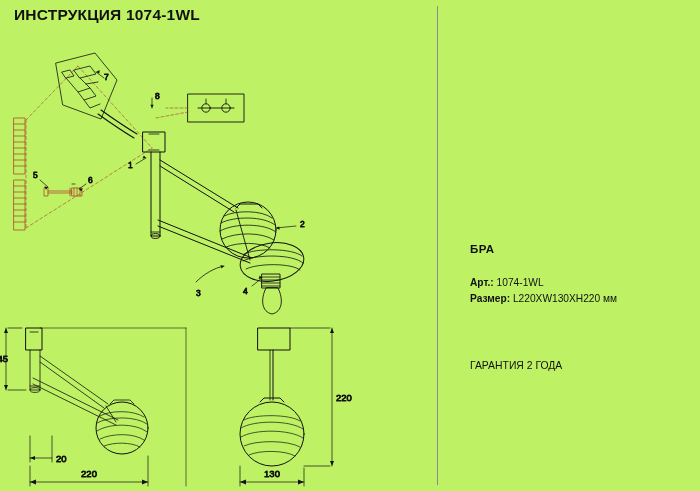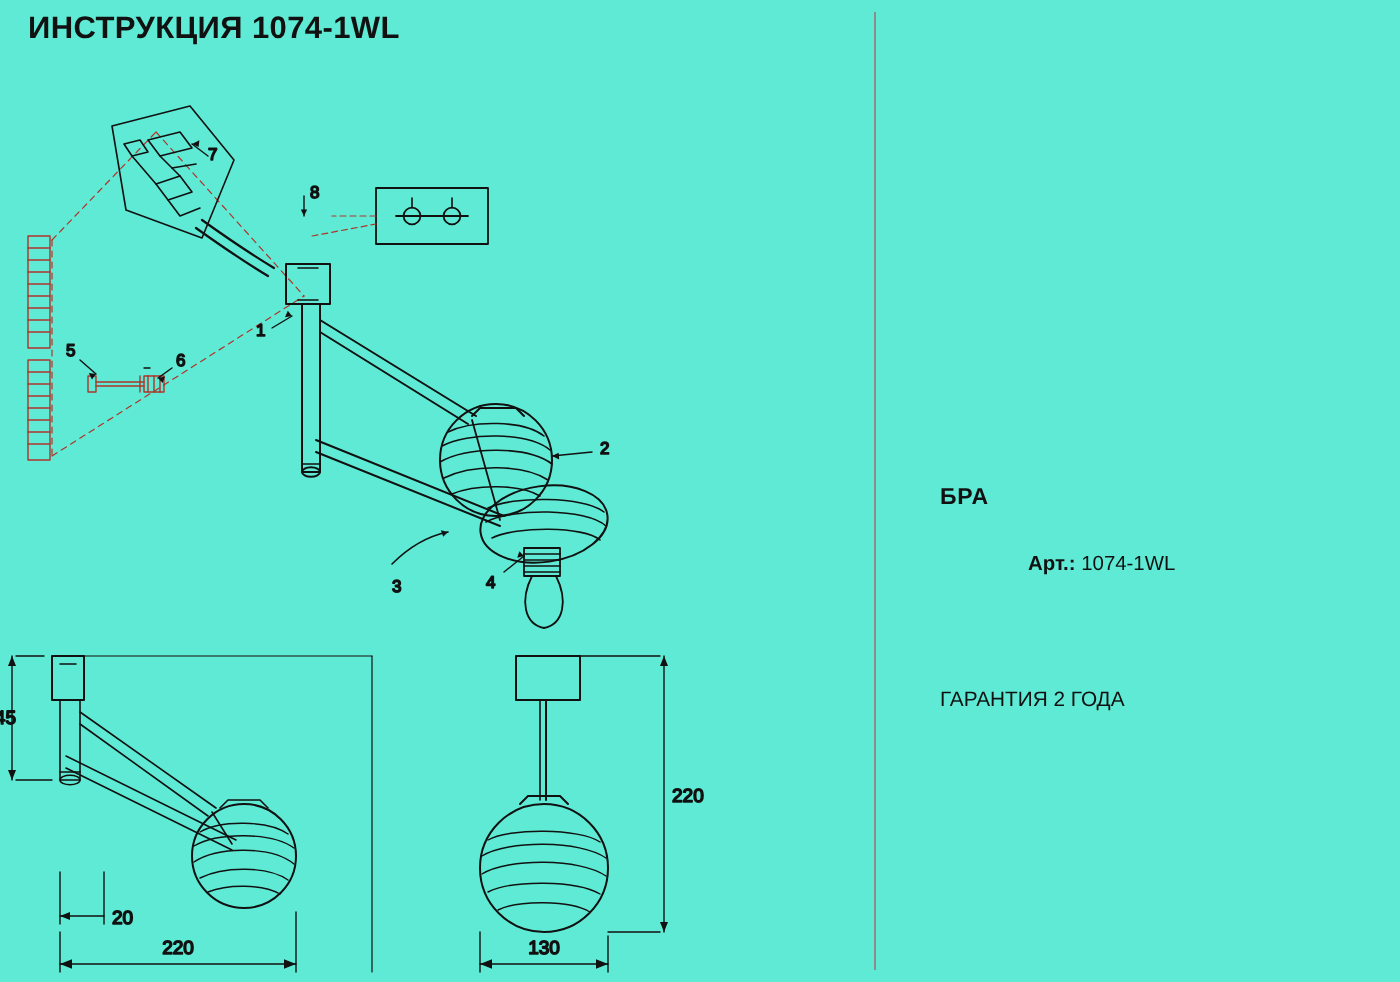--- a/index.html
+++ b/index.html
@@ -9,21 +9,21 @@
   }
   body {
     font-family: "Liberation Sans", sans-serif;
     color: #1a1a1a;
   }
   #page {
     position: relative;
     width: 700px;
     height: 491px;
     overflow: hidden;
-    background: #5eead4;
+    background: #bef264;
   }
 
   
   .title {
     position: absolute;
     left: 14px;
     top: 6px;
     font-size: 15.5px;
     font-weight: bold;
     letter-spacing: 0.2px;
@@ -51,21 +51,20 @@
     font-size: 11.5px;
     font-weight: bold;
     letter-spacing: 0.4px;
     color: #111;
     margin-bottom: 20px;
   }
   .spec-line {
     font-size: 10.2px;
     line-height: 15.5px;
     color: #111;
-    margin-left: 44px;
   }
   .spec-line .k {
     font-weight: bold;
   }
   .spec-line .v {
     font-weight: normal;
   }
   .warranty {
     margin-top: 52px;
     font-size: 10.4px;
@@ -315,19 +314,23 @@
     </svg>
   </div>
 
   <div class="right-col">
     <div class="prod-type">БРА</div>
 
     <div class="spec-line">
       <span class="k">Арт.:</span>
       <span class="v">1074-1WL</span>
     </div>
+    <div class="spec-line">
+      <span class="k">Размер:</span>
+      <span class="v">L220XW130XH220 мм</span>
+    </div>
 
     <div class="warranty">
       <div>ГАРАНТИЯ 2 ГОДА</div>
     </div>
   </div>
 
 </div>
 
 </body></html>

